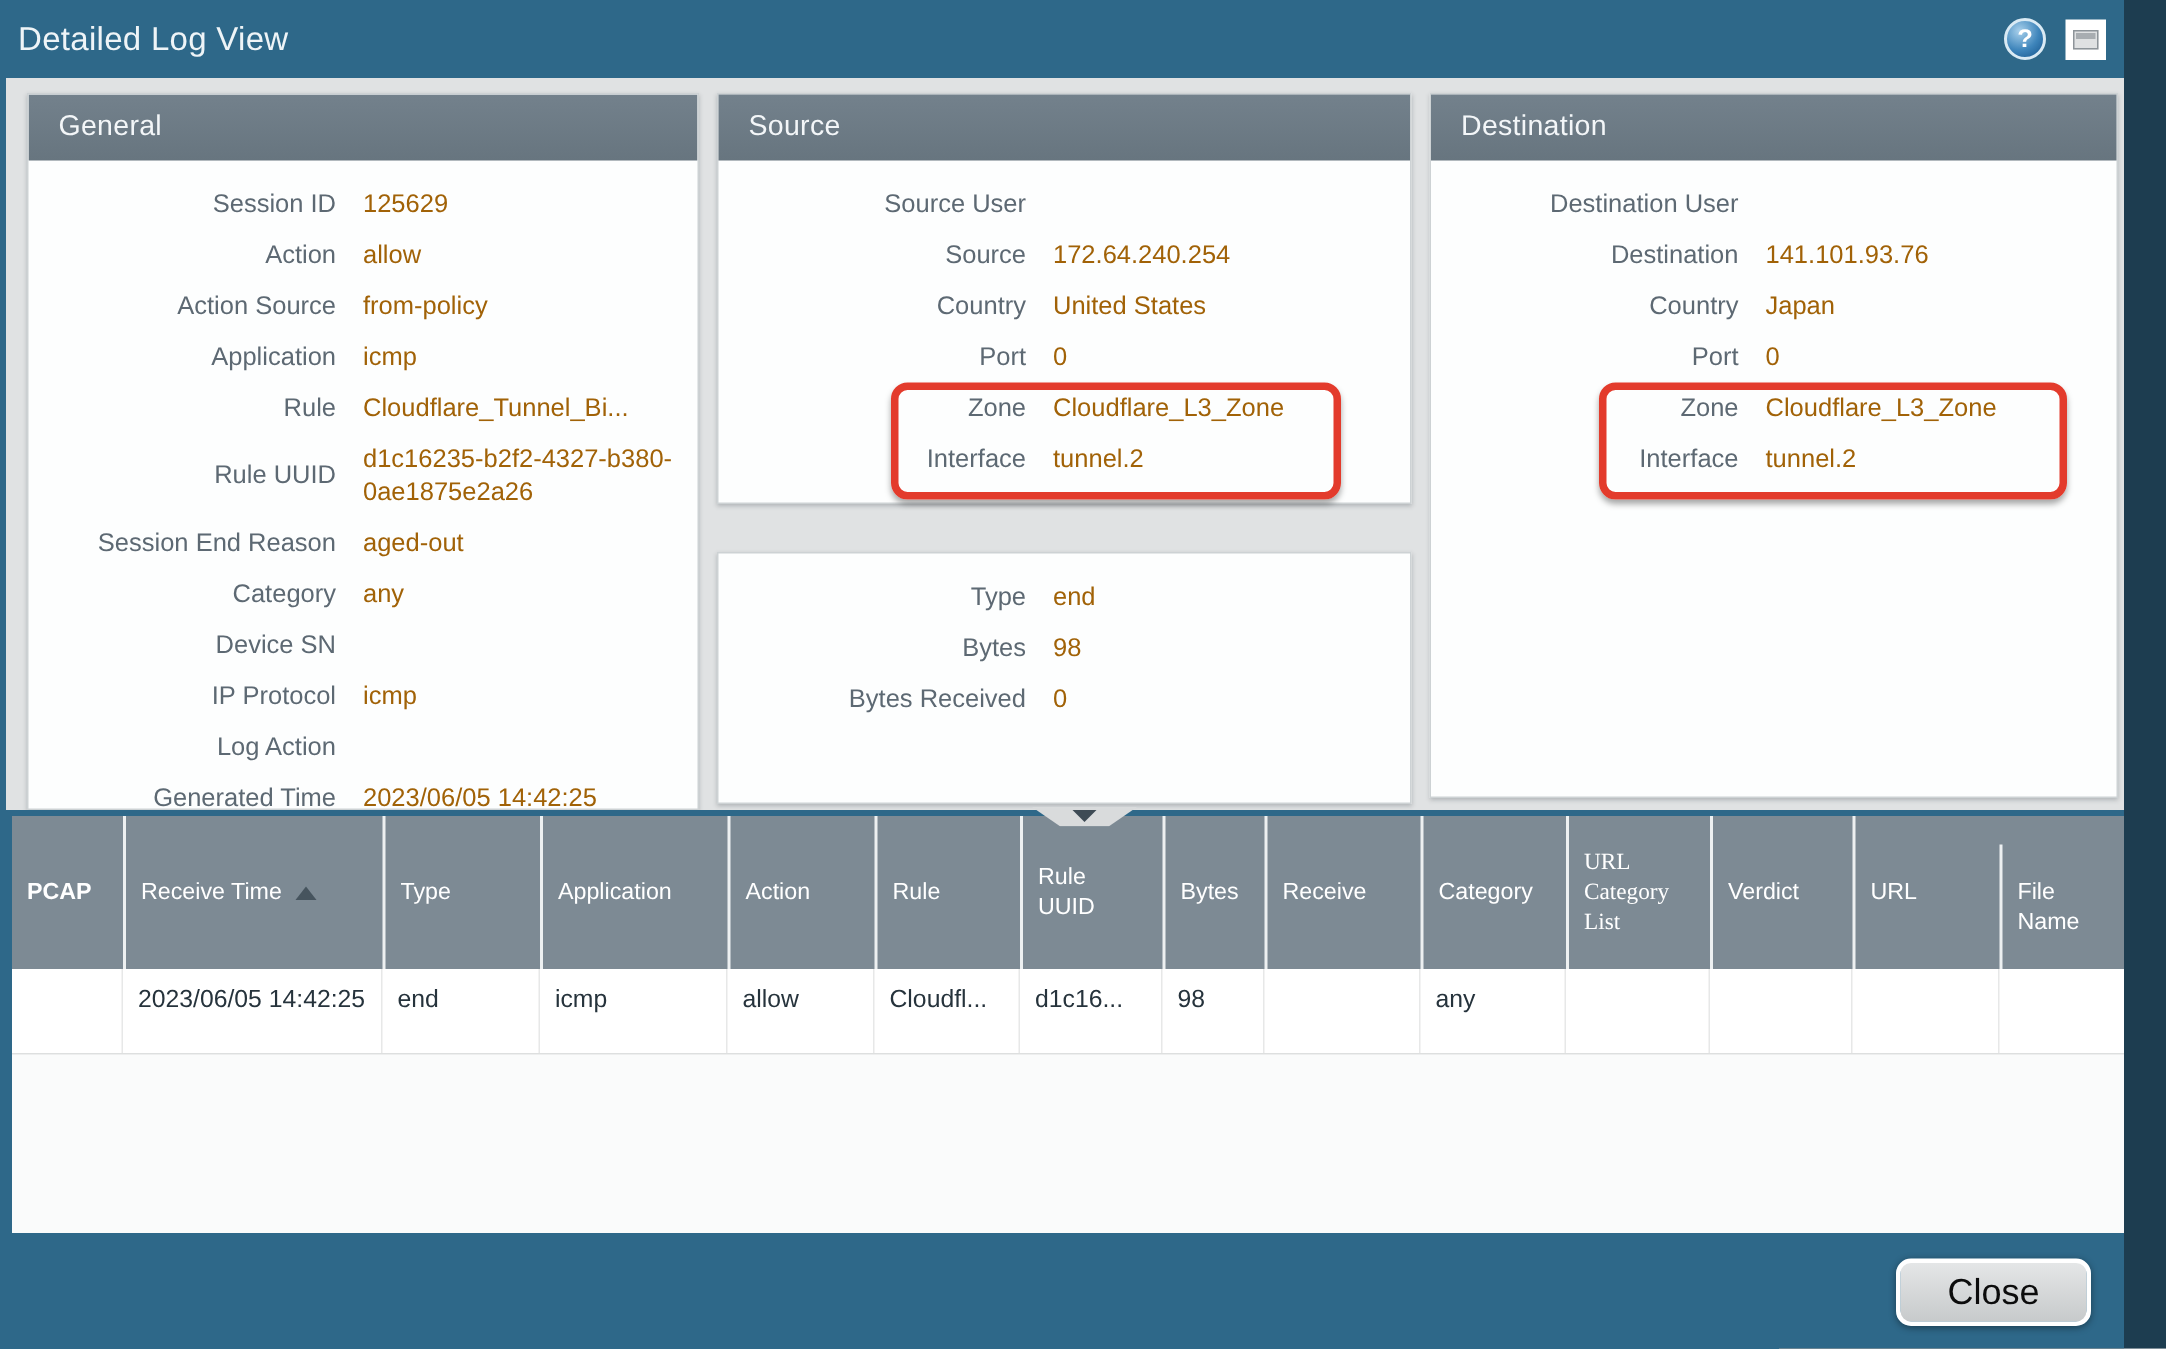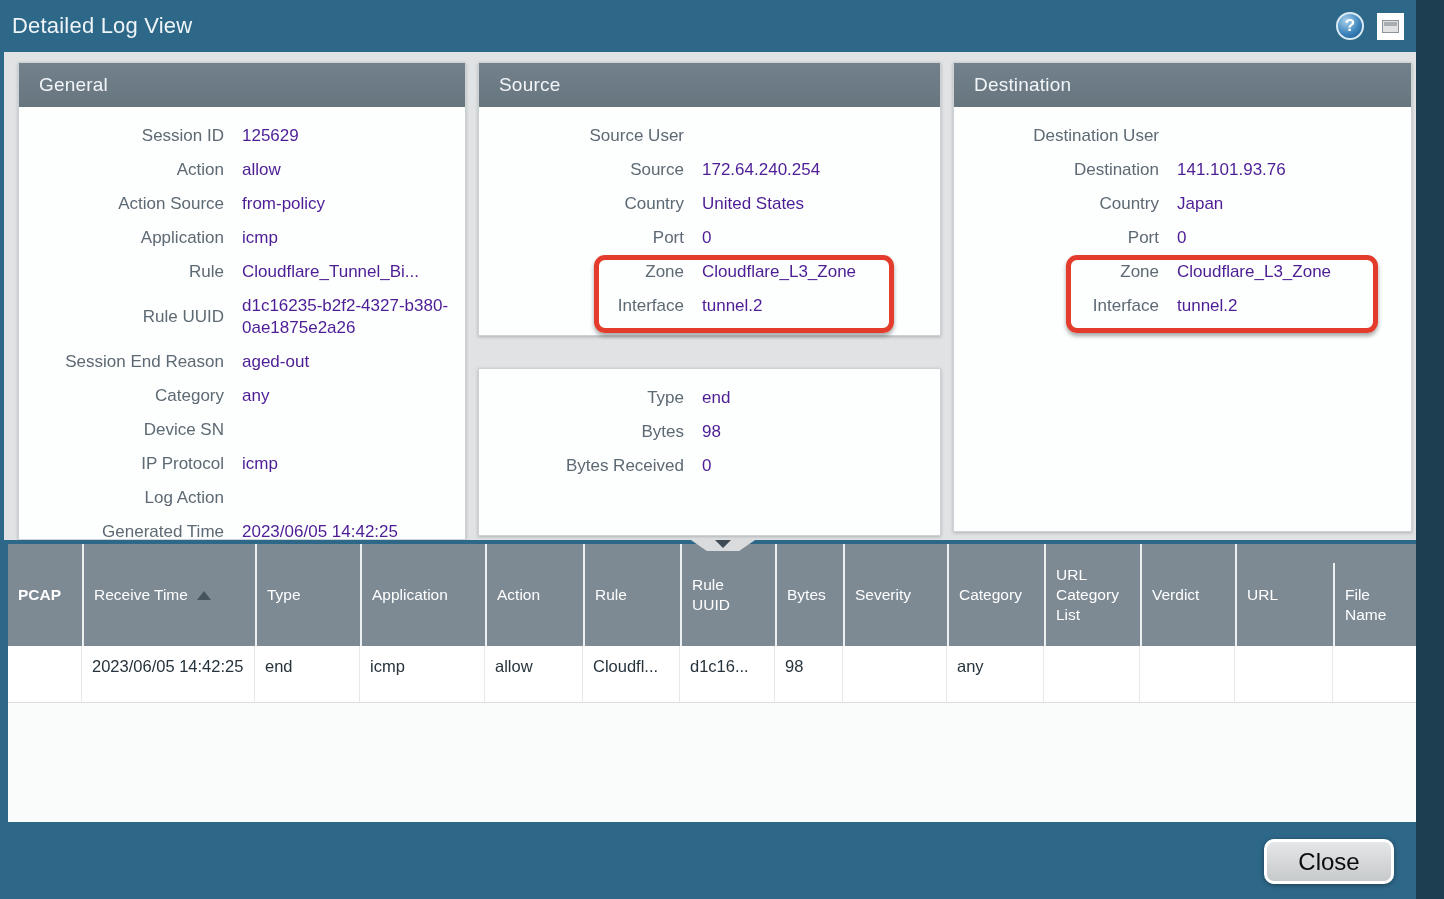--- a/index.html
+++ b/index.html
@@ -25,21 +25,21 @@
   .panel-header { height:44px; background:linear-gradient(#73818c,#67757f); color:#f3f6f8; font-size:19px;
     display:flex; align-items:center; padding:0 20px; letter-spacing:.2px; }
   .panel-body { padding:12px 0 12px 0; }
   .panel.general { left:14px; top:10px; width:448px; height:478px; overflow:hidden; }
   .panel.source { left:474px; top:10px; width:463px; }
   .panel.details { left:474px; top:316px; width:463px; height:168px; overflow:hidden; }
   .panel.destination { left:949px; top:10px; width:459px; height:470px; }
 
   .prow { display:flex; padding:6px 0; font-size:17px; line-height:22px;align-items:center; }
   .plabel { width:205px; text-align:right; color:#5d6973; flex:none; }
-  .pvalue { flex:1; padding-left:18px; padding-right:12px; color:#4c1d95; overflow-wrap:break-word; }
+  .pvalue { flex:1; padding-left:18px; padding-right:12px; color:#a16207; overflow-wrap:break-word; }
 
   .red-box { position:absolute; border:5px solid #e33b2c; border-radius:11px;
     box-shadow:0 3px 4px rgba(0,0,0,.35); pointer-events:none; z-index:3; }
   .red-box.src { left:590px; top:203px; width:300px; height:78px; }
   .red-box.dst { left:1062px; top:203px; width:312px; height:78px; }
 
   .scrollbar { position:absolute; left:1419px; top:5px; width:8px; height:478px; background:#e9eaea; border-radius:4px; }
   .scrollbar .thumb { position:absolute; left:0; top:3px; width:8px; height:122px; background:#8f9497; border-radius:4px; cursor:pointer; }
 
   
@@ -245,26 +245,26 @@
         <div class="th" style="width: 97px;">
           <span>Rule</span>
         </div>
         <div class="th" style="width: 95px;">
           <span class="wrapcol">Rule UUID</span>
         </div>
         <div class="th" style="width: 68px;">
           <span>Bytes</span>
         </div>
         <div class="th" style="width: 104px;">
-          <span>Severity</span>
+          <span>Receive</span>
         </div>
         <div class="th" style="width: 97px;">
           <span>Category</span>
         </div>
-        <div class="th" style="width: 96px;">
+        <div class="th" style="width: 96px; font-family: Liberation Serif, serif;">
           <span class="wrapcol">URL Category List</span>
         </div>
         <div class="th" style="width: 95px;">
           <span>Verdict</span>
         </div>
         <div class="th" style="width: 98px;">
           <span>URL</span>
         </div>
         <div class="th" style="width: 103px; margin-top: 19px;">
           <span class="wrapcol">File Name</span>

